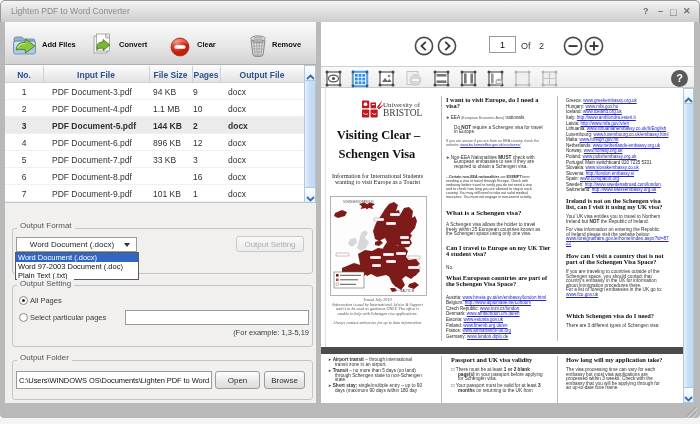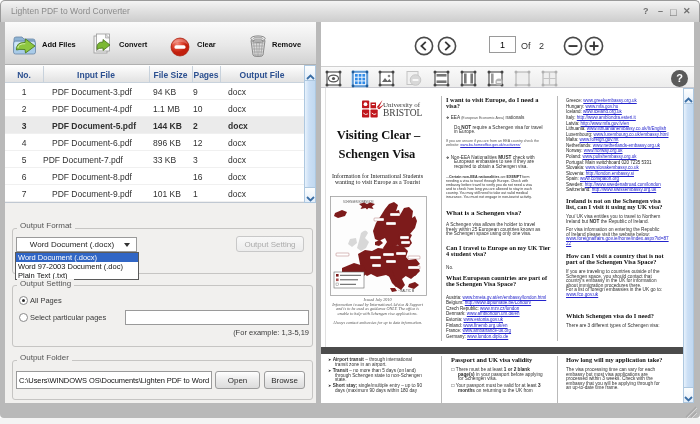--- a/index.html
+++ b/index.html
@@ -150,21 +150,21 @@
         </div>
         <div class="row" style="top:69px;background:#ffffff;border-bottom:1px solid #f0f0f0;">
           <div class="cell" style="left:0;width:38px;text-align:center;">4</div>
           <div class="cell" style="left:47px;">PDF Document-6.pdf</div>
           <div class="cell" style="left:148px;">896 KB</div>
           <div class="cell" style="left:188px;">12</div>
           <div class="cell" style="left:223px;">docx</div>
         </div>
         <div class="row" style="top:86px;background:#ffffff;border-bottom:1px solid #f0f0f0;">
           <div class="cell" style="left:0;width:38px;text-align:center;">5</div>
-          <div class="cell" style="left:38px;">PDF Document-7.pdf</div>
+          <div class="cell" style="left:47px;">PDF Document-7.pdf</div>
           <div class="cell" style="left:148px;">33 KB</div>
           <div class="cell" style="left:188px;">3</div>
           <div class="cell" style="left:223px;">docx</div>
         </div>
         <div class="row" style="top:103px;background:#ffffff;border-bottom:1px solid #f0f0f0;">
           <div class="cell" style="left:0;width:38px;text-align:center;">6</div>
           <div class="cell" style="left:47px;">PDF Document-8.pdf</div>
           <div class="cell" style="left:148px;margin-top:32px;">1.5 MB</div>
           <div class="cell" style="left:188px;">16</div>
           <div class="cell" style="left:223px;">docx</div>

